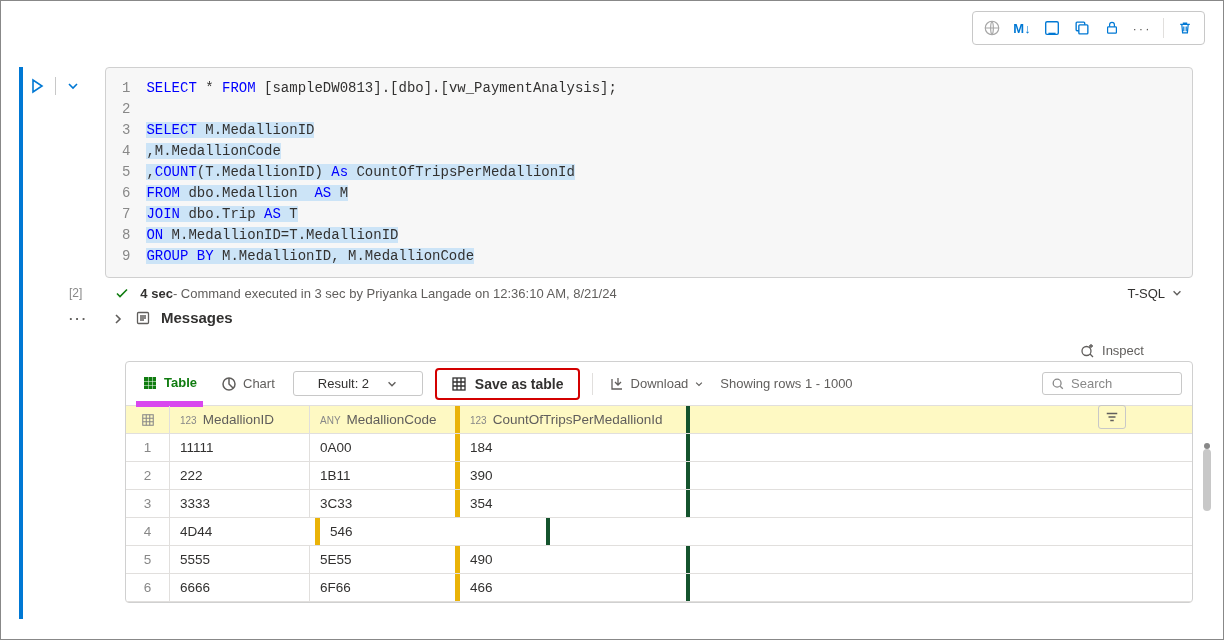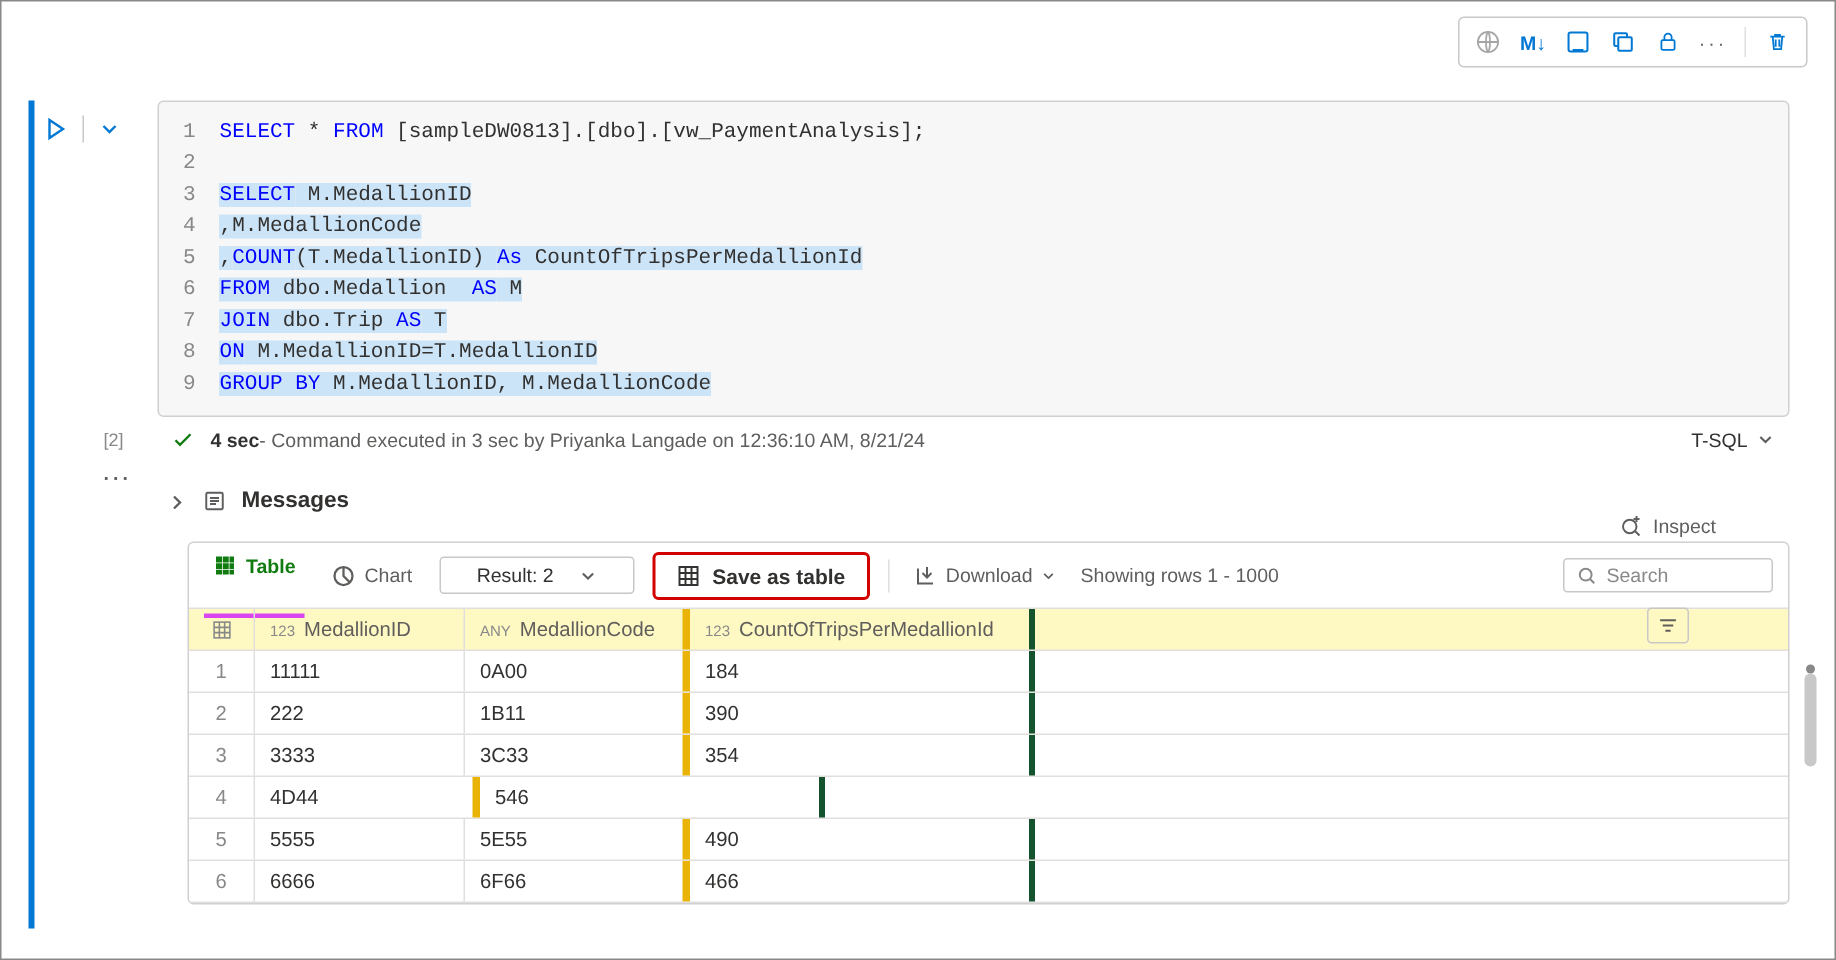--- a/index.html
+++ b/index.html
@@ -16,25 +16,25 @@
 .gutter div { padding: 0 16px 0 0; }
 .code { white-space: pre; }
 .kw { color: #0000ff; }
 .hl { background: #cce4f7; }
 .status-row { position: absolute; left: 68px; right: 30px; top: 276px; height: 32px; display: flex; align-items: center; font-size: 13px; color: #605e5c; }
 .idx-label { color: #888; font-size: 12px; margin-right: 32px; }
 .check-ic { color: #107c10; margin-right: 10px; }
 .bold-dark { font-weight: 600; color: #323130; }
 .lang-right { margin-left: auto; color: #323130; padding-right: 10px; display: flex; align-items: center; gap: 6px; }
 .ell { position: absolute; left: 68px; top: 310px; color: #605e5c; font-weight: 700; letter-spacing: 2px; }
-.messages-row { position: absolute; left: 110px; top: 324px; display: flex; align-items: flex-end; gap: 10px; }
+.messages-row { position: absolute; left: 110px; top: 308px; display: flex; align-items: flex-end; gap: 10px; }
 .results-area { position: absolute; left: 124px; top: 360px; right: 30px; border: 1px solid #d0d0d0; border-radius: 4px; background: #fff; }
 .tabs-row { display: flex; align-items: center; height: 44px; padding: 0 10px; border-bottom: 1px solid #e1dfdd; gap: 12px; }
 .tab { display: flex; align-items: center; gap: 6px; padding: 6px 6px; cursor: pointer; color: #605e5c; }
-.tab.active { color: #107c10; font-weight: 600; border-bottom: 3px solid #d946ef; padding-bottom: 24px; margin-bottom: -8px; }
+.tab.active { color: #107c10; font-weight: 600; border-bottom: 6px solid #d946ef; padding-bottom: 10px; margin-bottom: -8px; }
 .sel-result { display: flex; align-items: center; gap: 6px; border: 1px solid #c8c8c8; border-radius: 3px; padding: 4px 24px; background: #fff; cursor: pointer; color: #323130; min-width: 130px; justify-content: space-between; }
 .save-as-table { display: flex; align-items: flex-end; gap: 8px; font-weight: 600; font-size: 14px; padding: 6px 14px; border: 2px solid #d30000; border-radius: 4px; cursor: pointer; color: #323130; }
 .divider { width: 1px; height: 22px; background: #e1dfdd; }
 .tb-link { display: flex; align-items: center; gap: 6px; color: #605e5c; cursor: pointer; padding: 4px 4px; }
 .search-box { display: flex; align-items: center; gap: 6px; border: 1px solid #c8c8c8; border-radius: 3px; padding: 3px 8px; min-width: 140px; color: #888; }
 .filter-btn { border: 1px solid #c8c8c8; border-radius: 3px; padding: 4px 6px; display: flex; align-items: center; justify-content: center; cursor: pointer; color: #605e5c; }
 .right-tools { margin-left: auto; display: flex; align-items: center; gap: 10px; flex-direction: column; }
 .grid { font-size: 13.5px; }
 .g-head, .g-row { display: flex; border-bottom: 1px solid #e1dfdd; }
 .g-head { background: #fef9c3; font-weight: 400; color: #605e5c; }

